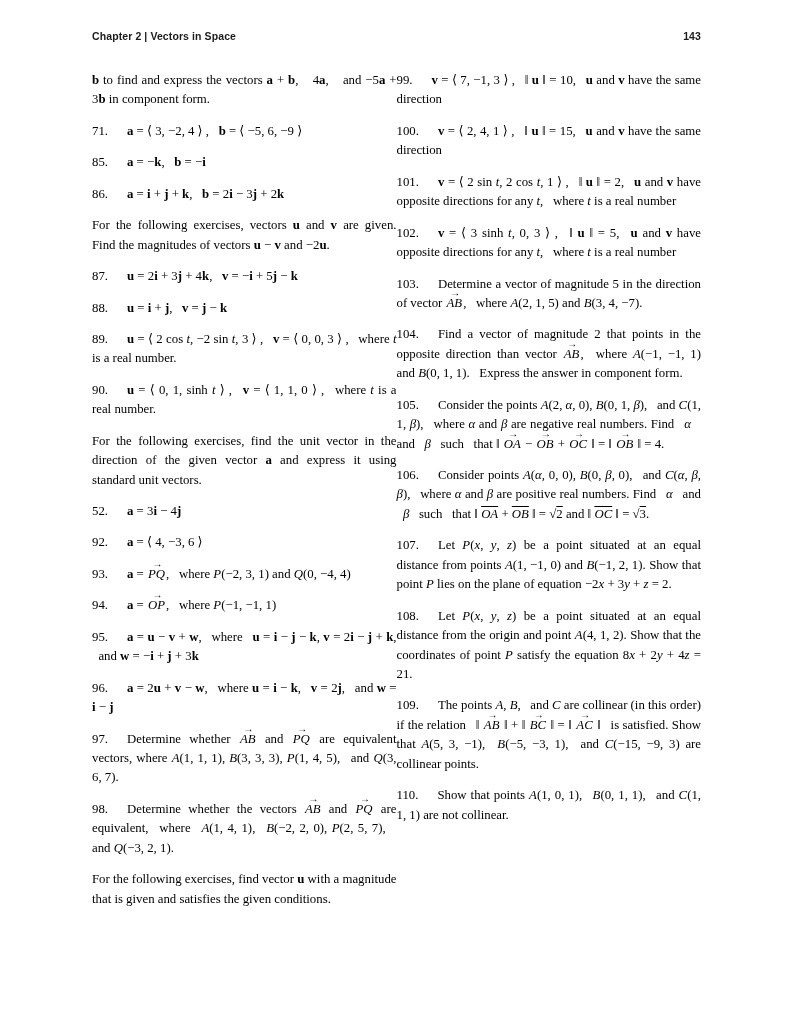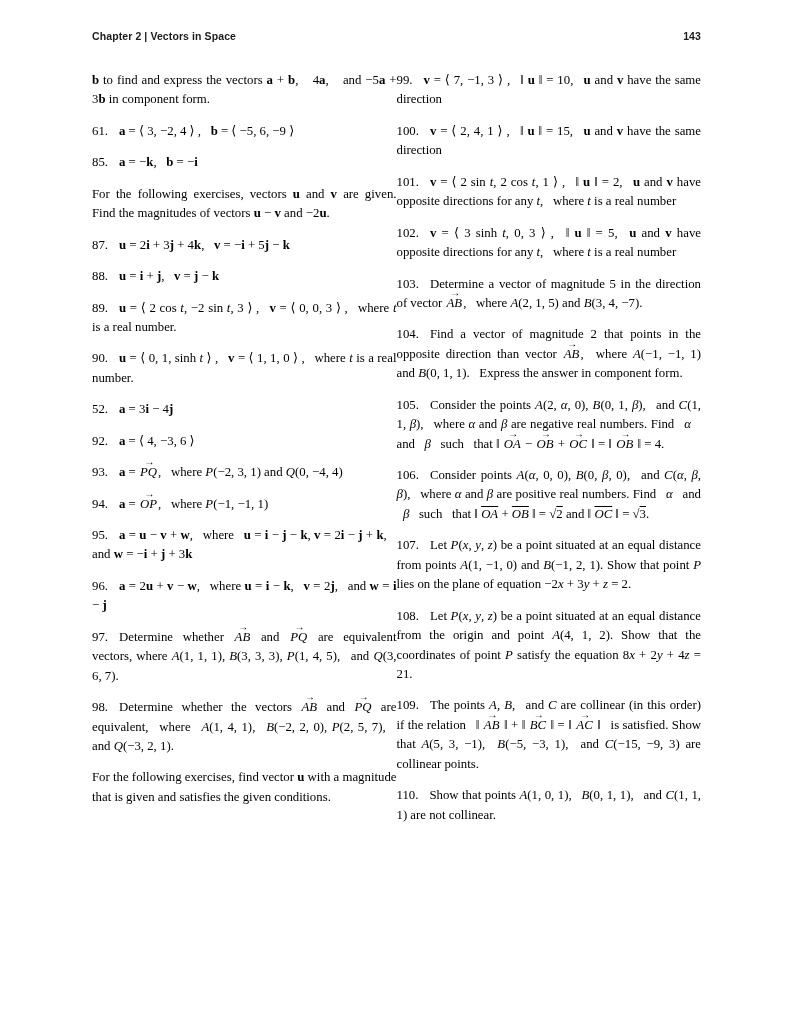--- a/index.html
+++ b/index.html
@@ -34,21 +34,21 @@
     display: flex;
   }
   .col {
     flex: 1 1 0;
     font-size: 12.8px;
     line-height: 1.52;
     text-align: justify;
   }
   .block { margin: 0 0 12px 0; }
   .block:last-child { margin-bottom: 0; }
-  .ex-num { margin-right: 11px; }
+  .ex-num { margin-right: 19px; }
   b { font-weight: bold; }
   i { font-style: italic; }
   
   .vec {
     position: relative;
     display: inline-block;
     white-space: nowrap;
     margin: 0 1px;
   }
   .vec .arr {
@@ -67,27 +67,29 @@
 <body>
 
 <div class="page">
   <div class="header">
     <span>Chapter 2 | Vectors in Space</span>
     <span>143</span>
   </div>
   <div class="columns">
     <div class="col" id="col-left">
         <div class="block"><span class="ex-body"><b>b</b> to find and express the vectors <b>a</b> + <b>b</b>,   4<b>a</b>,   and −5<b>a</b> + 3<b>b</b> in component form.</span></div>
-        <div class="block"><span class="ex-num">61.</span><span class="ex-body"><b>a</b> = ⟨ 3, −2, 4 ⟩ ,  <b>b</b> = ⟨ −5, 6, −9 ⟩</span></div>
+        <div class="block"><span class="ex-num">71.</span><span class="ex-body"><b>a</b> = ⟨ 3, −2, 4 ⟩ ,  <b>b</b> = ⟨ −5, 6, −9 ⟩</span></div>
         <div class="block"><span class="ex-num">85.</span><span class="ex-body"><b>a</b> = −<b>k</b>,  <b>b</b> = −<b>i</b></span></div>
+        <div class="block"><span class="ex-num">86.</span><span class="ex-body"><b>a</b> = <b>i</b> + <b>j</b> + <b>k</b>,  <b>b</b> = 2<b>i</b> − 3<b>j</b> + 2<b>k</b></span></div>
         <div class="block"><span class="ex-body">For the following exercises, vectors <b>u</b> and <b>v</b> are given. Find the magnitudes of vectors <b>u</b> − <b>v</b> and −2<b>u</b>.</span></div>
         <div class="block"><span class="ex-num">87.</span><span class="ex-body"><b>u</b> = 2<b>i</b> + 3<b>j</b> + 4<b>k</b>,  <b>v</b> = −<b>i</b> + 5<b>j</b> − <b>k</b></span></div>
         <div class="block"><span class="ex-num">88.</span><span class="ex-body"><b>u</b> = <b>i</b> + <b>j</b>,  <b>v</b> = <b>j</b> − <b>k</b></span></div>
         <div class="block"><span class="ex-num">89.</span><span class="ex-body"><b>u</b> = ⟨ 2 cos <i>t</i>, −2 sin <i>t</i>, 3 ⟩ ,  <b>v</b> = ⟨ 0, 0, 3 ⟩ ,  where <i>t</i> is a real number.</span></div>
         <div class="block"><span class="ex-num">90.</span><span class="ex-body"><b>u</b> = ⟨ 0, 1, sinh <i>t</i> ⟩ ,  <b>v</b> = ⟨ 1, 1, 0 ⟩ ,  where <i>t</i> is a real number.</span></div>
+        <div class="block"><span class="ex-body">For the following exercises, find the unit vector in the direction of the given vector <b>a</b> and express it using standard unit vectors.</span></div>
         <div class="block"><span class="ex-num">52.</span><span class="ex-body"><b>a</b> = 3<b>i</b> − 4<b>j</b></span></div>
         <div class="block"><span class="ex-num">92.</span><span class="ex-body"><b>a</b> = ⟨ 4, −3, 6 ⟩</span></div>
         <div class="block"><span class="ex-num">93.</span><span class="ex-body"><b>a</b> = <span class="vec"><span class="arr">→</span><i>PQ</i></span>,  where <i>P</i>(−2, 3, 1) and <i>Q</i>(0, −4, 4)</span></div>
         <div class="block"><span class="ex-num">94.</span><span class="ex-body"><b>a</b> = <span class="vec"><span class="arr">→</span><i>OP</i></span>,  where <i>P</i>(−1, −1, 1)</span></div>
         <div class="block"><span class="ex-num">95.</span><span class="ex-body"><b>a</b> = <b>u</b> − <b>v</b> + <b>w</b>,  where  <b>u</b> = <b>i</b> − <b>j</b> − <b>k</b>, <b>v</b> = 2<b>i</b> − <b>j</b> + <b>k</b>,  and <b>w</b> = −<b>i</b> + <b>j</b> + 3<b>k</b></span></div>
         <div class="block"><span class="ex-num">96.</span><span class="ex-body"><b>a</b> = 2<b>u</b> + <b>v</b> − <b>w</b>,  where <b>u</b> = <b>i</b> − <b>k</b>,  <b>v</b> = 2<b>j</b>,  and <b>w</b> = <b>i</b> − <b>j</b></span></div>
         <div class="block"><span class="ex-num">97.</span><span class="ex-body">Determine whether <span class="vec"><span class="arr">→</span><i>AB</i></span> and <span class="vec"><span class="arr">→</span><i>PQ</i></span> are equivalent vectors, where <i>A</i>(1, 1, 1), <i>B</i>(3, 3, 3), <i>P</i>(1, 4, 5),  and <i>Q</i>(3, 6, 7).</span></div>
         <div class="block"><span class="ex-num">98.</span><span class="ex-body">Determine whether the vectors <span class="vec"><span class="arr">→</span><i>AB</i></span> and <span class="vec"><span class="arr">→</span><i>PQ</i></span> are equivalent,  where  <i>A</i>(1, 4, 1),  <i>B</i>(−2, 2, 0), <i>P</i>(2, 5, 7),  and <i>Q</i>(−3, 2, 1).</span></div>
         <div class="block"><span class="ex-body">For the following exercises, find vector <b>u</b> with a magnitude that is given and satisfies the given conditions.</span></div>
       </div>

